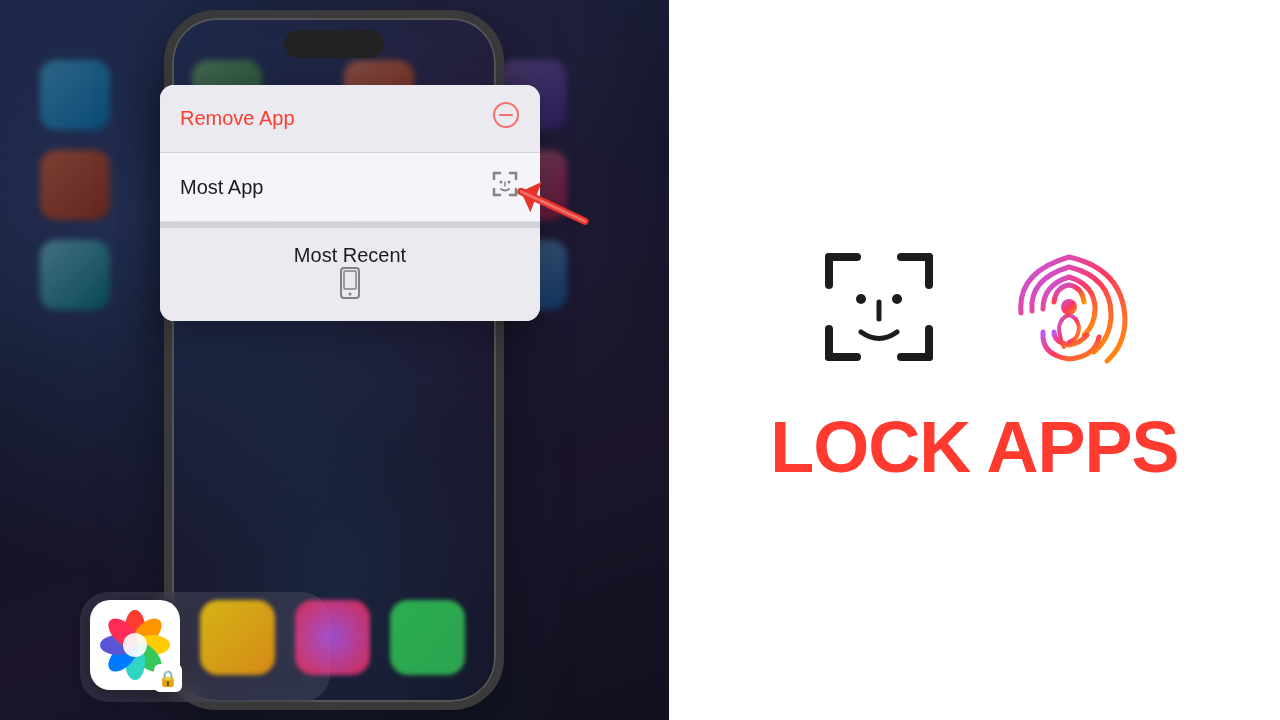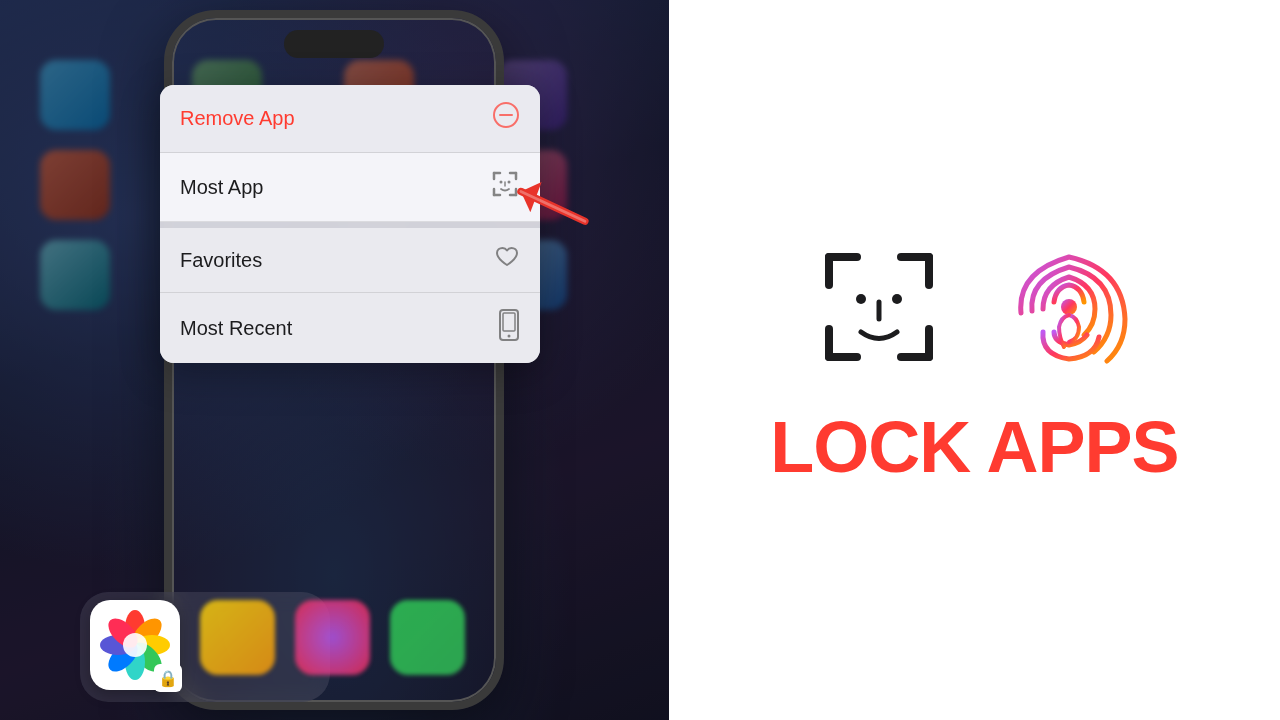--- a/index.html
+++ b/index.html
@@ -296,30 +296,22 @@
 
           <path d="M11 20 Q15 23 19 20" stroke="#555" stroke-width="1.8" stroke-linecap="round" fill="none"></path>
         </svg>
       </span>
     </div>
 
     <div style="height:6px;background:rgba(200,200,210,0.5);"></div>
 
 
 
-    <div class="menu-item">
-      <span class="menu-item-label">Favorites</span>
-      <span class="menu-item-icon">
-        <svg width="26" height="26" viewBox="0 0 26 26" fill="none">
-          <path d="M13 21 C13 21 3 15 3 9 C3 6 5.5 4 8.5 4 C10.5 4 12 5 13 6.5 C14 5 15.5 4 17.5 4 C20.5 4 23 6 23 9 C23 15 13 21 13 21Z" stroke="#555" stroke-width="2" fill="none" stroke-linejoin="round"></path>
-        </svg>
-      </span>
-    </div>
-
-    <div class="menu-item" style="border-bottom:none;">
+
+    <div class="menu-item" style="border-bottom:none;flex-direction:column;">
       <span class="menu-item-label">Most Recent</span>
       <span class="menu-item-icon">
         <svg width="22" height="32" viewBox="0 0 22 32" fill="none">
           <rect x="2" y="1" width="18" height="30" rx="3" stroke="#555" stroke-width="2" fill="none"></rect>
           <rect x="5" y="4" width="12" height="18" rx="1" stroke="#555" stroke-width="1.5" fill="none"></rect>
           <circle cx="11" cy="27" r="1.5" fill="#555"></circle>
         </svg>
       </span>
     </div>
 

